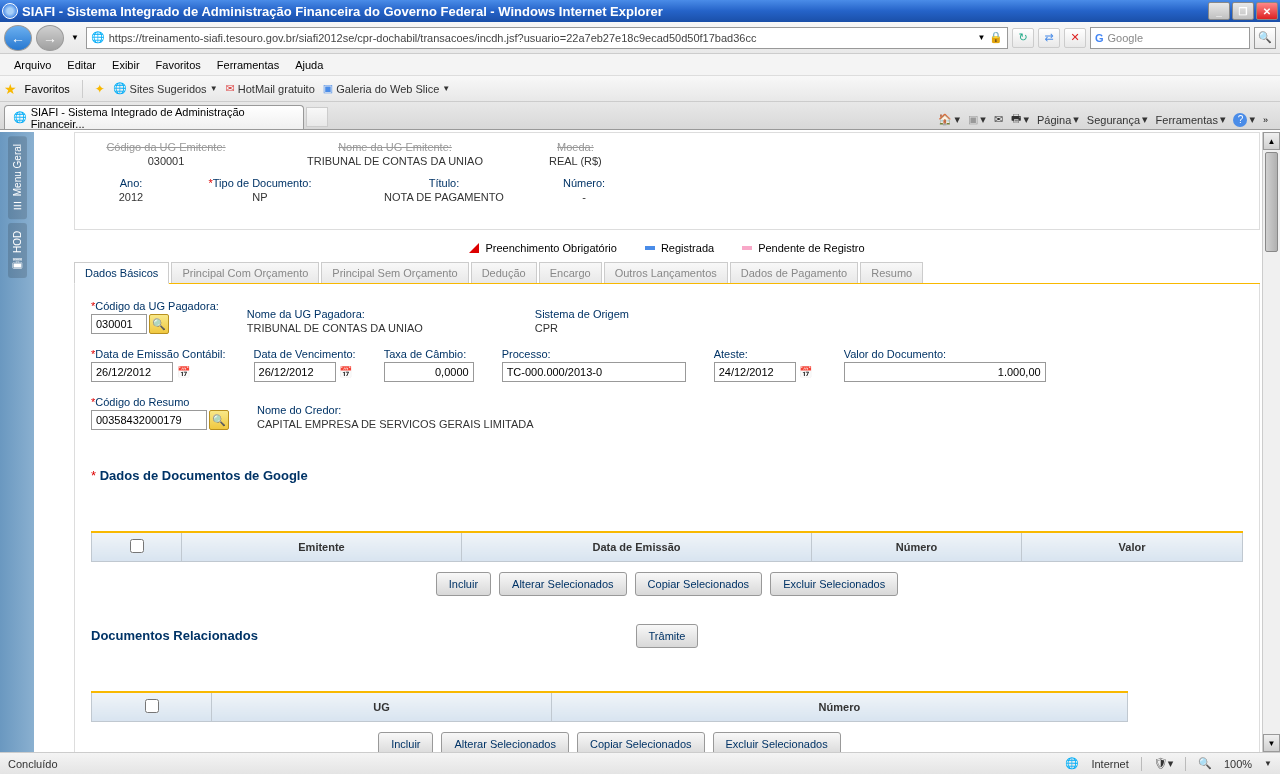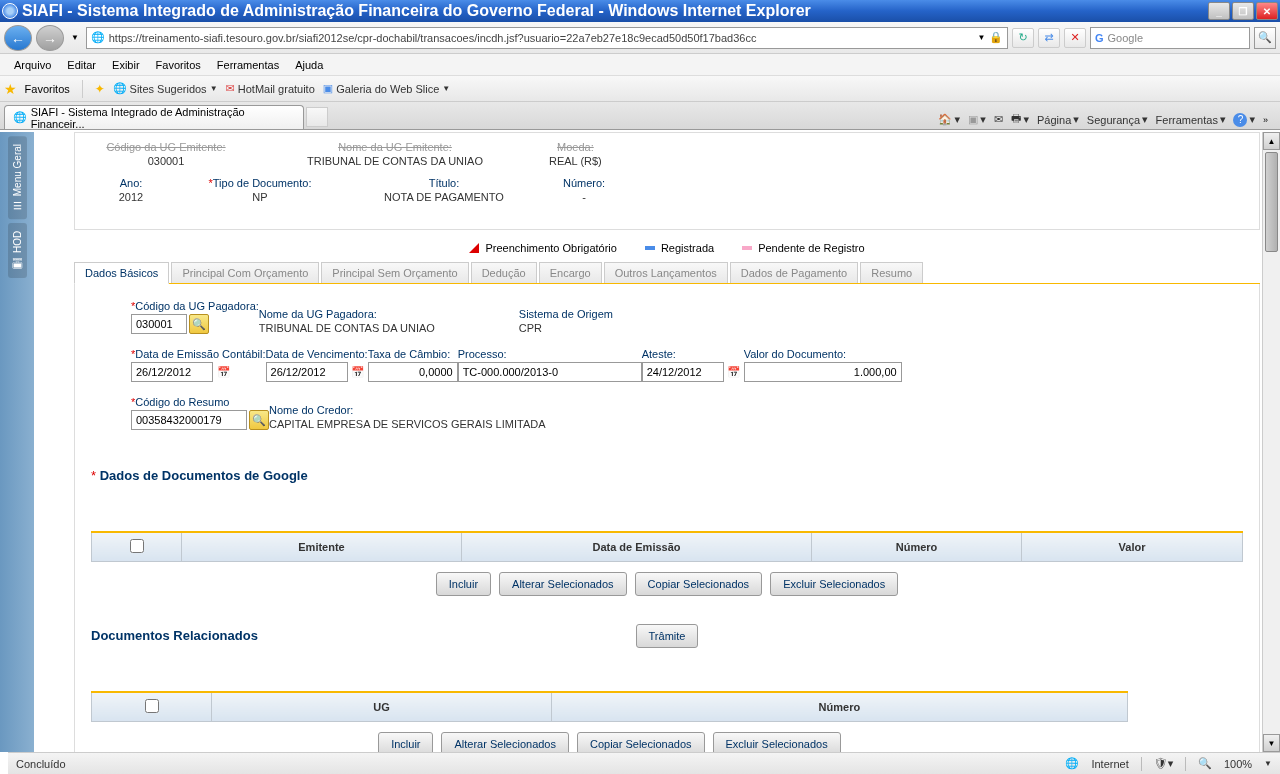--- a/index.html
+++ b/index.html
@@ -1,21 +1,21 @@
 <!DOCTYPE html>
 <html><head>
 <meta charset="utf-8">
 <style>
 * { margin: 0; padding: 0; box-sizing: border-box; font-family: Tahoma, Arial, sans-serif; }
 body { background: #fff; font-size: 11px; overflow: hidden; }
 
 
 .titlebar { background: linear-gradient(to bottom, #4a8ce8 0%, #2563c8 50%, #1a4fa8 100%); height: 22px; display: flex; align-items: center; padding: 0 2px; color: #fff; }
 .titlebar-icon { width: 16px; height: 16px; margin-right: 4px; background: radial-gradient(circle, #a8d0f8 30%, #4a8ce8 70%); border-radius: 50%; border: 1px solid #fff; }
-.titlebar-text { font-weight: bold; flex: 1; font-size: 16px; }
+.titlebar-text { font-weight: bold; flex: 1; font-size: 13px; }
 .win-btns { display: flex; gap: 2px; }
 .win-btn { width: 22px; height: 18px; background: linear-gradient(to bottom, #e8e8e8, #c0c0c0); border: 1px solid #888; border-radius: 2px; display: flex; align-items: center; justify-content: center; font-size: 10px; font-weight: bold; cursor: pointer; }
 .win-btn.close { background: linear-gradient(to bottom, #f88, #d22); color: #fff; }
 
 
 .navbar { height: 32px; background: linear-gradient(to bottom, #f8f8f8, #e8e8e8); border-bottom: 1px solid #ccc; display: flex; align-items: center; padding: 0 4px; gap: 4px; }
 .nav-btn { width: 28px; height: 26px; background: linear-gradient(to bottom, #6bb0f0, #2878d0); border: 1px solid #999; border-radius: 50%; display: flex; align-items: center; justify-content: center; color: #fff; font-size: 14px; cursor: pointer; }
 .nav-btn.fwd { background: linear-gradient(to bottom, #d0d0d0, #a0a0a0); }
 .nav-drop { width: 14px; height: 26px; display: flex; align-items: center; justify-content: center; cursor: pointer; font-size: 8px; }
 .addr-bar { flex: 1; height: 22px; background: #fff; border: 1px solid #999; display: flex; align-items: center; padding: 0 4px; gap: 4px; }
@@ -73,41 +73,41 @@
 .app-tab { padding: 4px 10px; border: 1px solid #ccc; border-bottom: none; background: linear-gradient(to bottom, #f8f8f8, #e8e8e8); font-size: 11px; color: #888; cursor: pointer; margin-right: 2px; }
 .app-tab.active { background: #fff; color: #003366; border-bottom: 1px solid #fff; margin-bottom: -1px; }
 
 .tab-content { border: 1px solid #ddd; border-top: none; padding: 16px; background: #fff; }
 
 
 .text-input { border: 1px solid #999; padding: 2px 4px; font-size: 11px; height: 20px; background: #fff; }
 .search-mini-btn { width: 20px; height: 20px; background: linear-gradient(to bottom, #f8e888, #f0c840); border: 1px solid #b89020; border-radius: 2px; display: inline-flex; align-items: center; justify-content: center; cursor: pointer; vertical-align: top; }
 .cal-btn { width: 18px; height: 18px; display: inline-flex; align-items: center; justify-content: center; vertical-align: top; cursor: pointer; }
 
-.input-row { display: flex; margin-bottom: 14px; align-items: flex-end; flex-wrap: wrap; margin-left: 40px; }
+.input-row { display: flex; gap: 28px; margin-bottom: 14px; align-items: flex-end; flex-wrap: wrap; }
 .input-group { display: flex; flex-direction: column; gap: 2px; }
 .input-line { display: flex; align-items: center; gap: 2px; }
 
 
 .section-title { color: #003366; font-size: 13px; font-weight: bold; margin-bottom: 6px; }
 .section-title .req { font-weight: normal; }
 
 
 .data-table { width: 100%; border-collapse: collapse; margin-bottom: 10px; margin-top: 48px; }
 .data-table th { background: linear-gradient(to bottom, #f0f4f8, #d8e4f0); border: 1px solid #c0c8d0; padding: 6px; font-size: 11px; color: #333; font-weight: bold; text-align: center; }
 .data-table th:first-child { width: 90px; }
 .table-underline-top { border-top: 2px solid #f8b800; }
 
 .btn-row { display: flex; justify-content: center; gap: 8px; margin-bottom: 16px; }
 .action-btn { padding: 5px 12px; background: linear-gradient(to bottom, #f8f8f8, #d8d8d8); border: 1px solid #999; border-radius: 3px; font-size: 11px; cursor: pointer; color: #003366; }
 
 .tramite-wrap { display: flex; justify-content: center; margin-bottom: -20px; position: relative; z-index: 2; }
 
 
-.statusbar { position: absolute; bottom: 0; left: 8px; right: 0; height: 22px; background: linear-gradient(to bottom, #f4f4f4, #e4e4e4); border-top: 1px solid #ccc; display: flex; align-items: center; padding: 0 8px; font-size: 11px; color: #333; }
+.statusbar { position: absolute; bottom: 0; left: 0; right: 0; height: 22px; background: linear-gradient(to bottom, #f4f4f4, #e4e4e4); border-top: 1px solid #ccc; display: flex; align-items: center; padding: 0 8px; font-size: 11px; color: #333; }
 .status-left { flex: 1; }
 .status-right { display: flex; align-items: center; gap: 12px; }
 .status-sep { border-left: 1px solid #bbb; height: 14px; }
 
 .chk { width: 14px; height: 14px; }
 </style>
 </head>
 <body>
 
 <div class="titlebar">
@@ -319,21 +319,21 @@
           <span class="field-label">Ateste:</span>
           <div class="input-line">
             <input class="text-input" style="width: 82px;" value="24/12/2012">
             <div class="cal-btn">
                 <span style="color:#d88">📅</span>
               </div>
           </div>
         </div>
         <div class="input-group">
           <span class="field-label">Valor do Documento:</span>
-          <input class="text-input" style="width: 158px; text-align: right;" value="1.000,00">
+          <input class="text-input" style="width: 202px; text-align: right;" value="1.000,00">
         </div>
       </div>
 
       <div class="input-row">
         <div class="input-group">
           <span class="field-label"><span class="req">*</span><span>Código do Resumo</span></span>
           <div class="input-line">
             <input class="text-input" style="width: 116px;" value="00358432000179">
             <div class="search-mini-btn">
                 <span>🔍</span>

